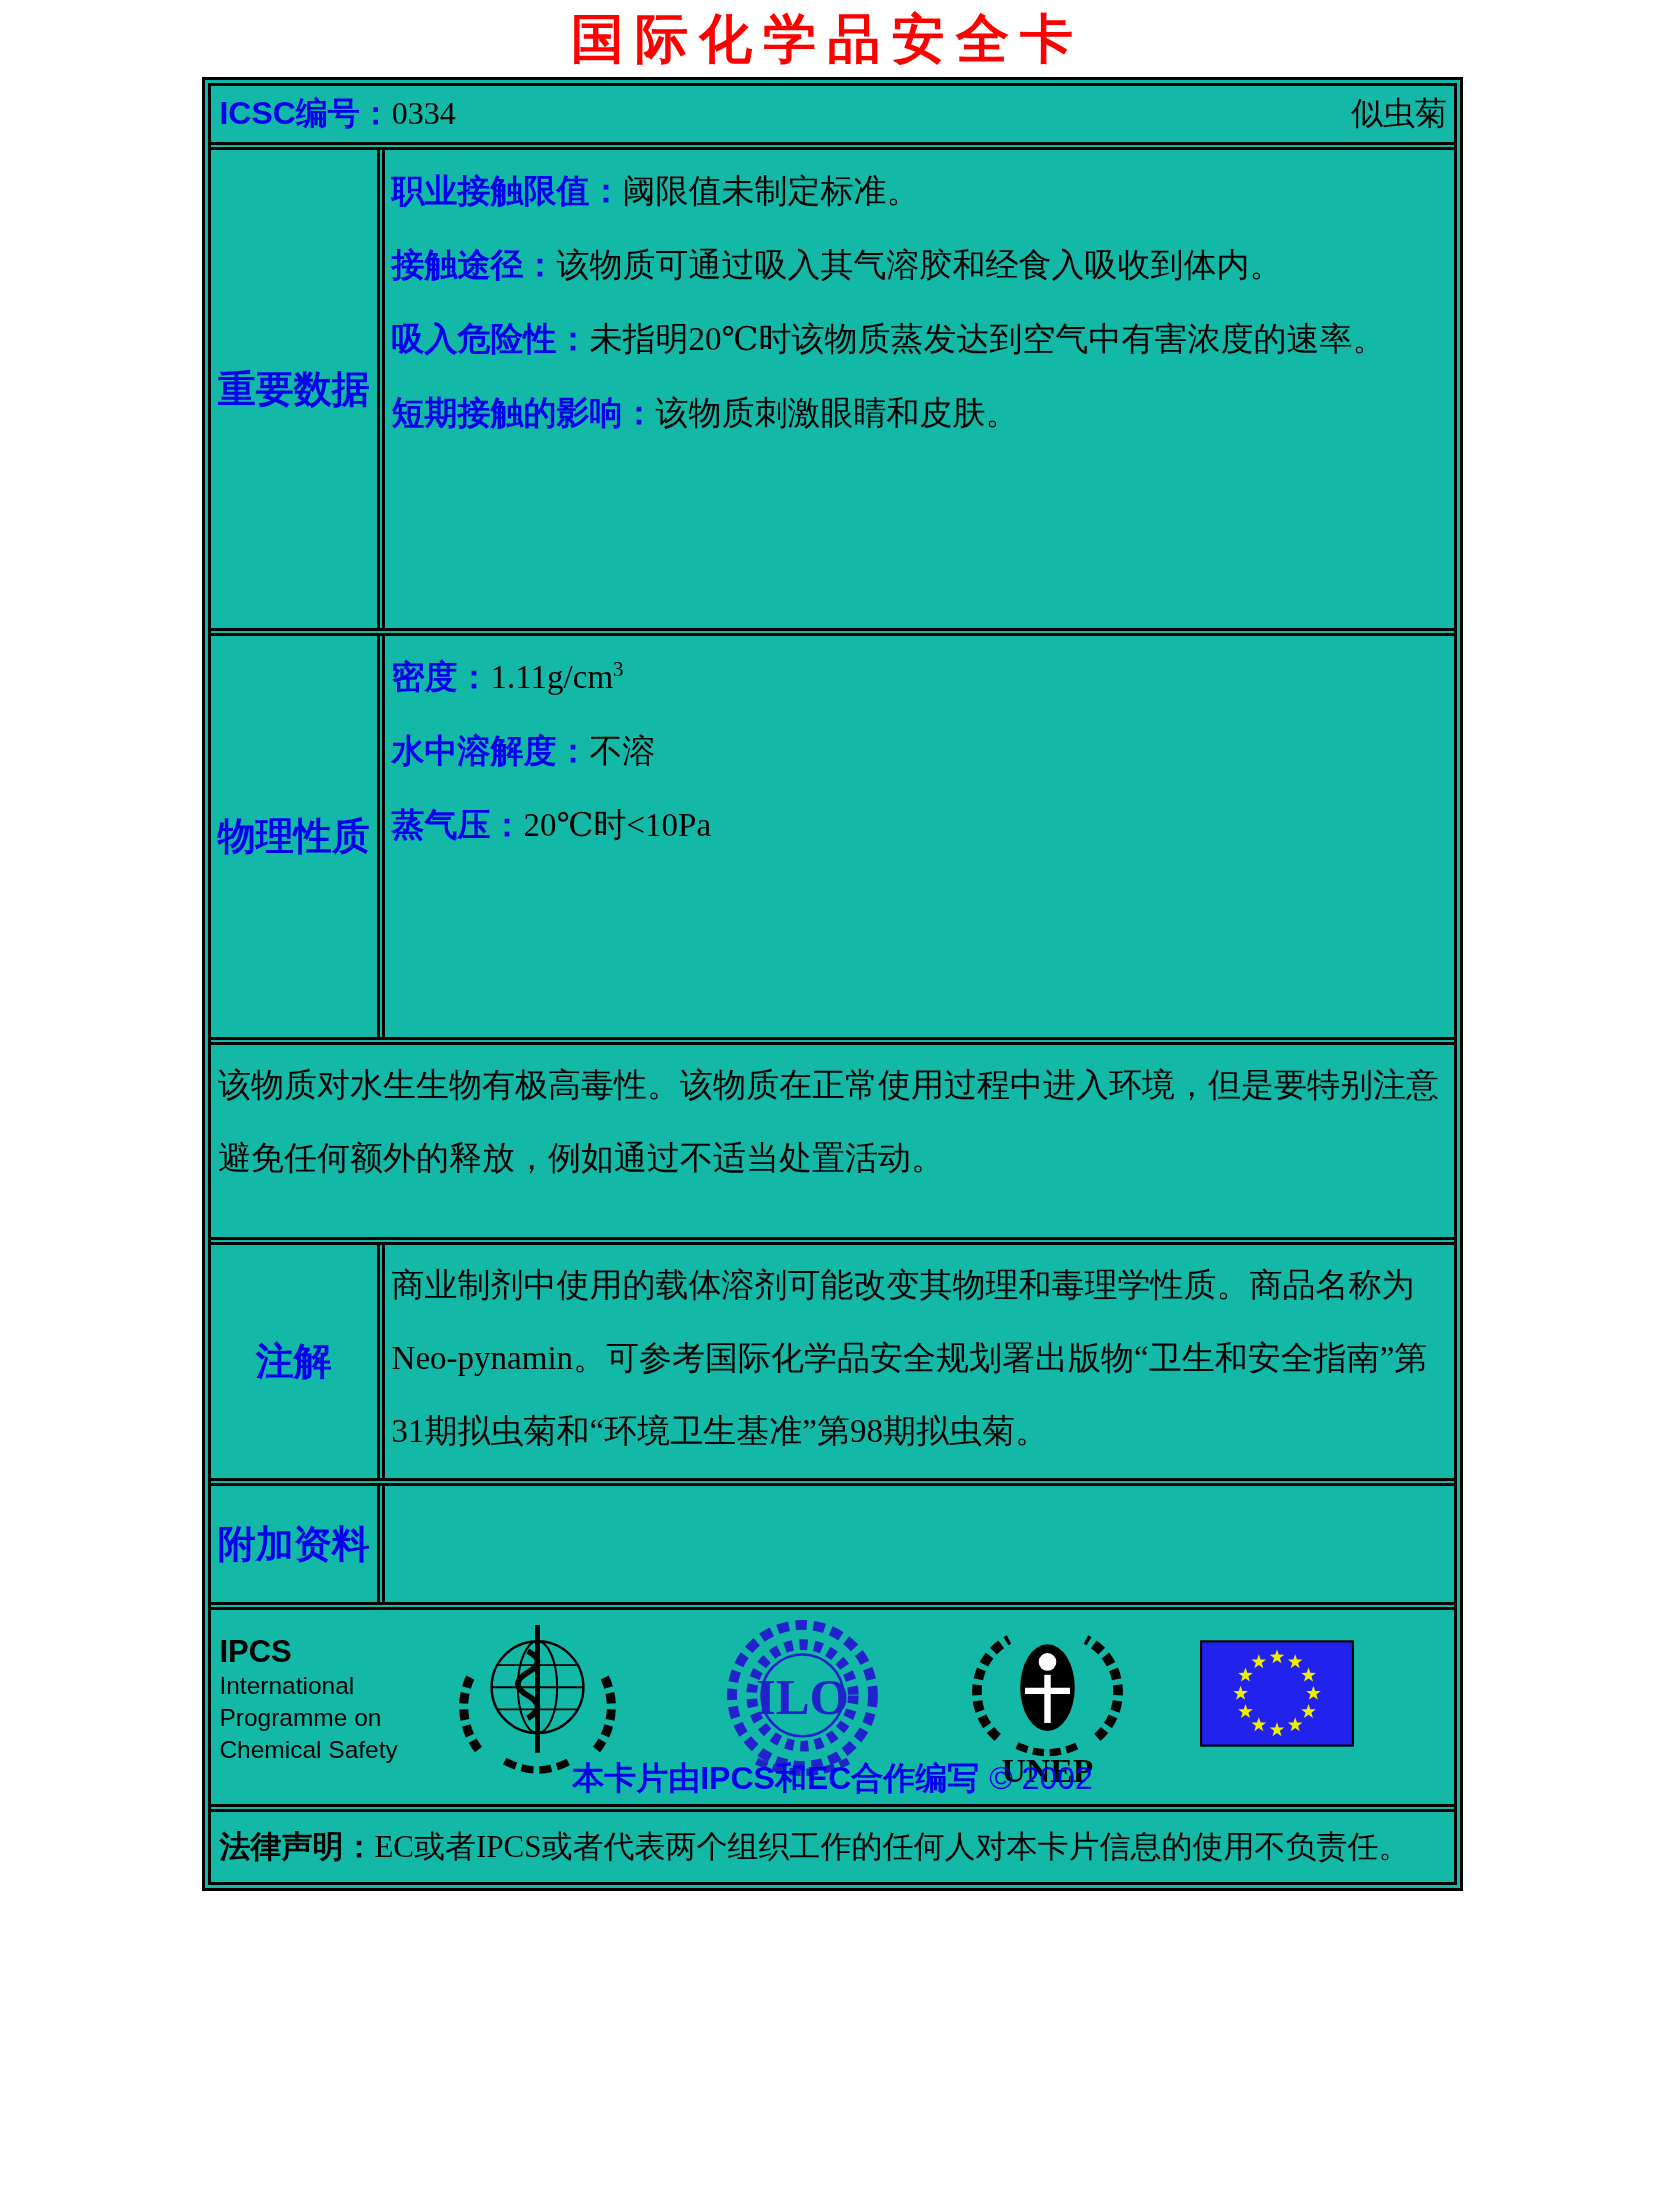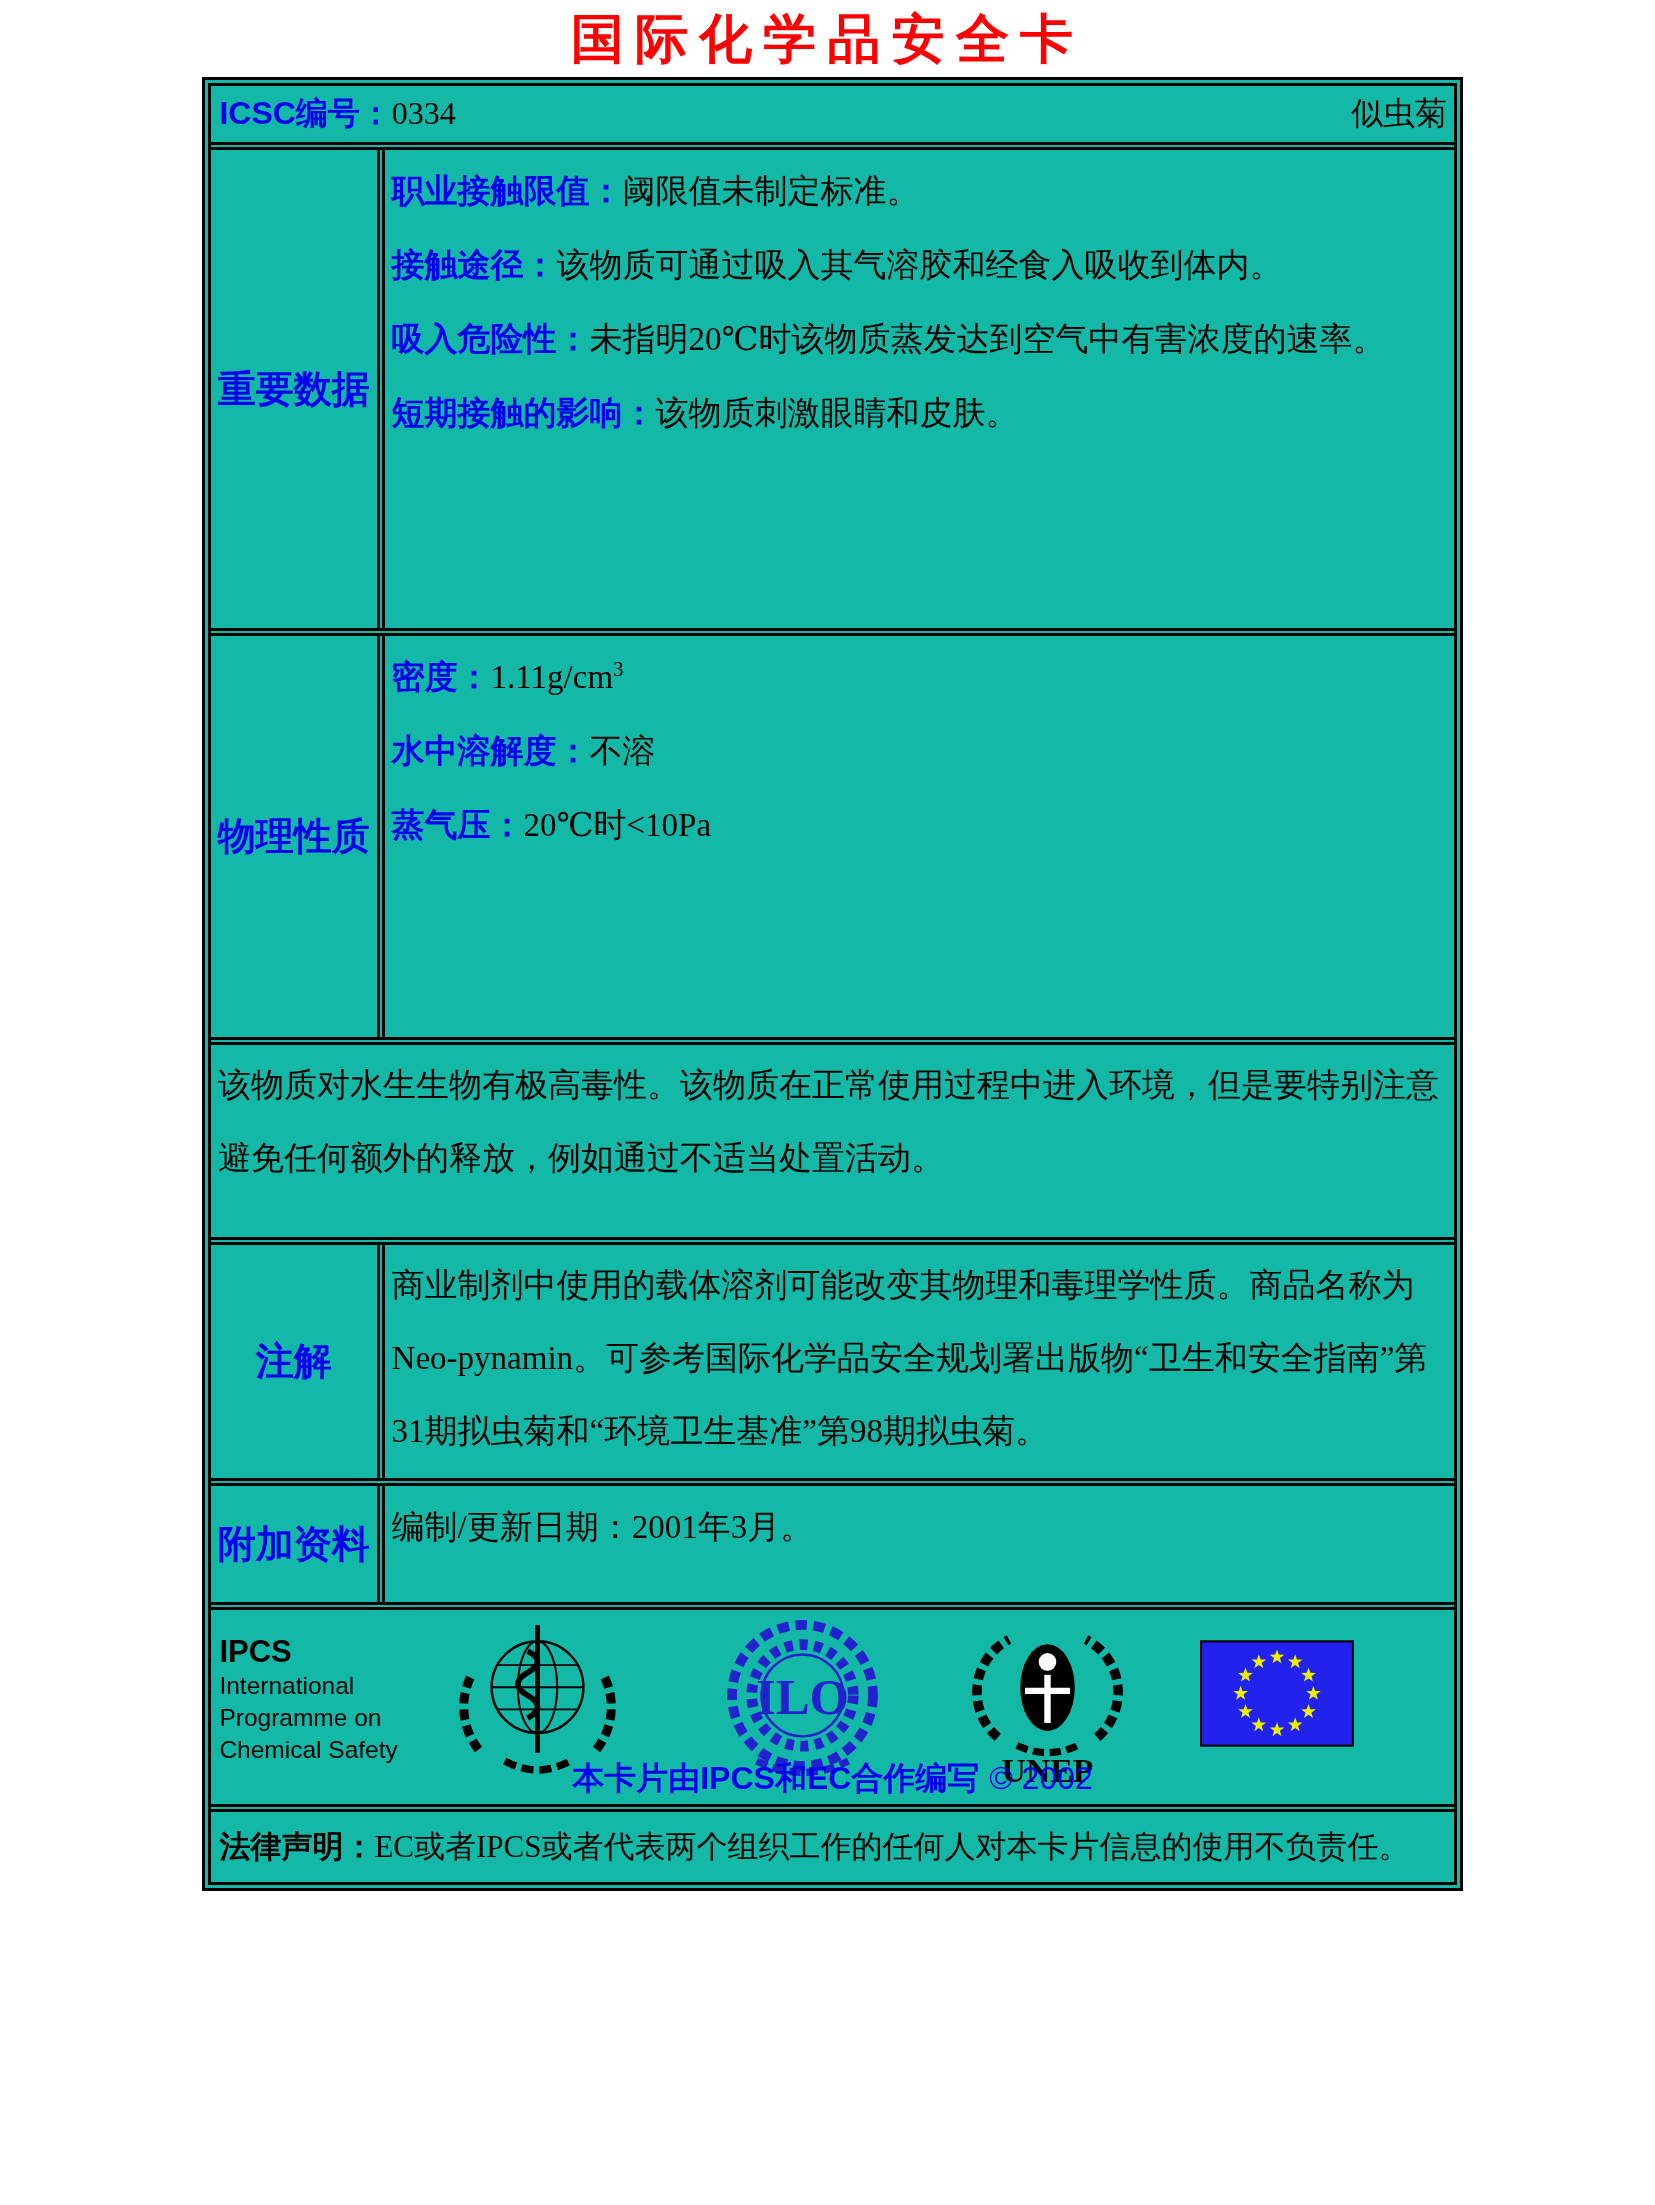--- a/index.html
+++ b/index.html
@@ -154,25 +154,20 @@
       <div class="content-cell serif-text">该物质对水生生物有极高毒性。该物质在正常使用过程中进入环境，但是要特别注意避免任何额外的释放，例如通过不适当处置活动。</div>
     </div>
 
     <div class="row h-notes">
       <div class="label-cell">注解</div>
       <div class="content-cell serif-text">商业制剂中使用的载体溶剂可能改变其物理和毒理学性质。商品名称为Neo-pynamin。可参考国际化学品安全规划署出版物“卫生和安全指南”第31期拟虫菊和“环境卫生基准”第98期拟虫菊。</div>
     </div>
 
     <div class="row h-addinfo">
       <div class="label-cell">附加资料</div>
-      <div class="content-cell">
-        <div class="item">
-          <span class="serif-text">编制/更新日期：</span><span class="serif-text">2001年3月。</span>
-        </div>
-      </div>
     </div>
 
     <div class="row logos-row">
 
       <div class="ipcs-block">
         <div class="ipcs-acronym">IPCS</div>
         <div class="ipcs-line">International</div>
         <div class="ipcs-line">Programme on</div>
         <div class="ipcs-line">Chemical Safety</div>
       </div>

